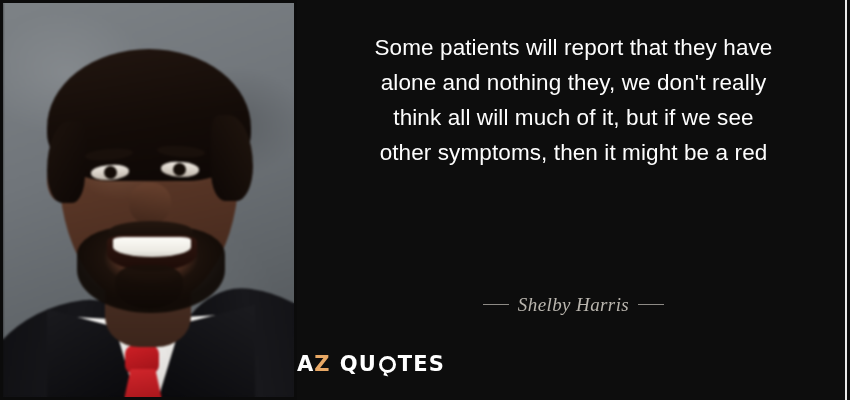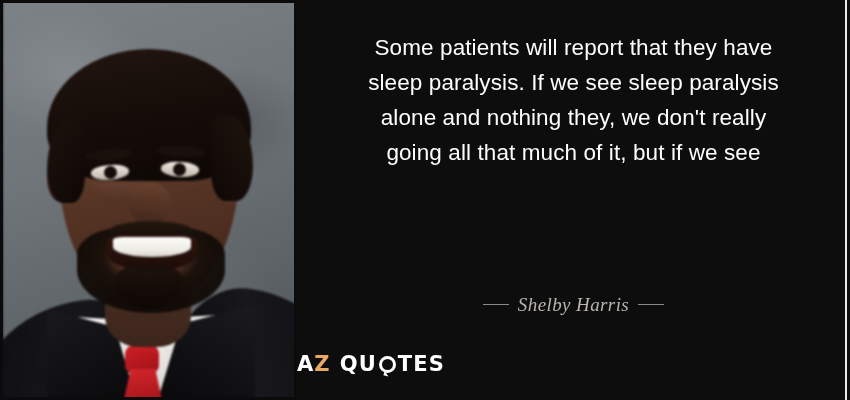--- a/index.html
+++ b/index.html
@@ -350,23 +350,23 @@
       <div class="ph" id="teeth"></div>
       <div class="ph" id="chin-patch"></div>
       <div class="ph" id="photo-blur"></div>
     </div>
   </div>
 
   <div id="quote-panel">
 
     <div id="quote-text">
       <div>Some patients will report that they have</div>
-      <div>sleep paralysis. If we see sleep paralysis</div>
       <div>alone and nothing they, we don't really</div>
-      <div>going all that much of it, but if we see</div>
+      <div>think all will much of it, but if we see</div>
+      <div>other symptoms, then it might be a red</div>
     </div>
 
     <div id="attribution">
       <span class="dash"></span><span id="attribution-name">Shelby Harris</span><span class="dash"></span>
     </div>
 
     <div id="logo">
       <span class="logo-part" id="logo-a">A</span><span class="logo-part" id="logo-z">Z</span><span id="logo-gap"></span><span class="logo-part" id="logo-quo">QU</span><span id="logo-bubble"></span><span class="logo-part" id="logo-tes">TES</span>
     </div>
   </div>

